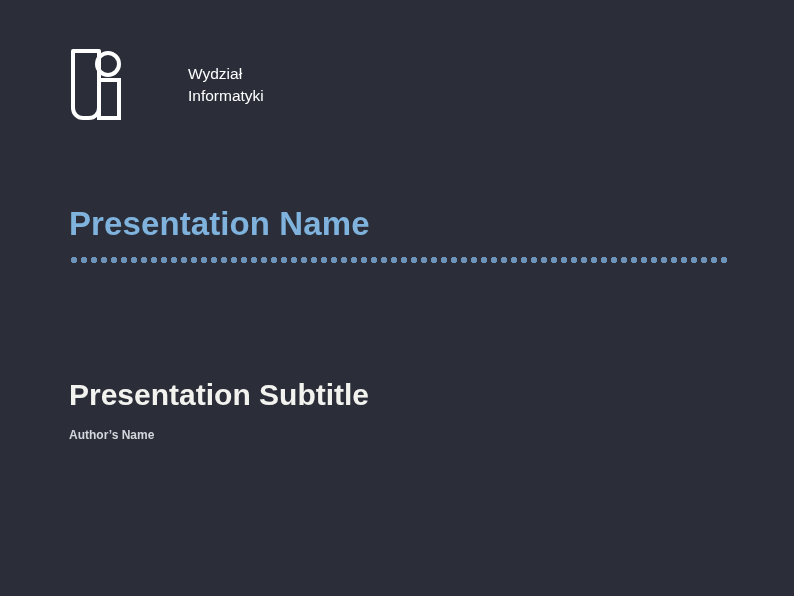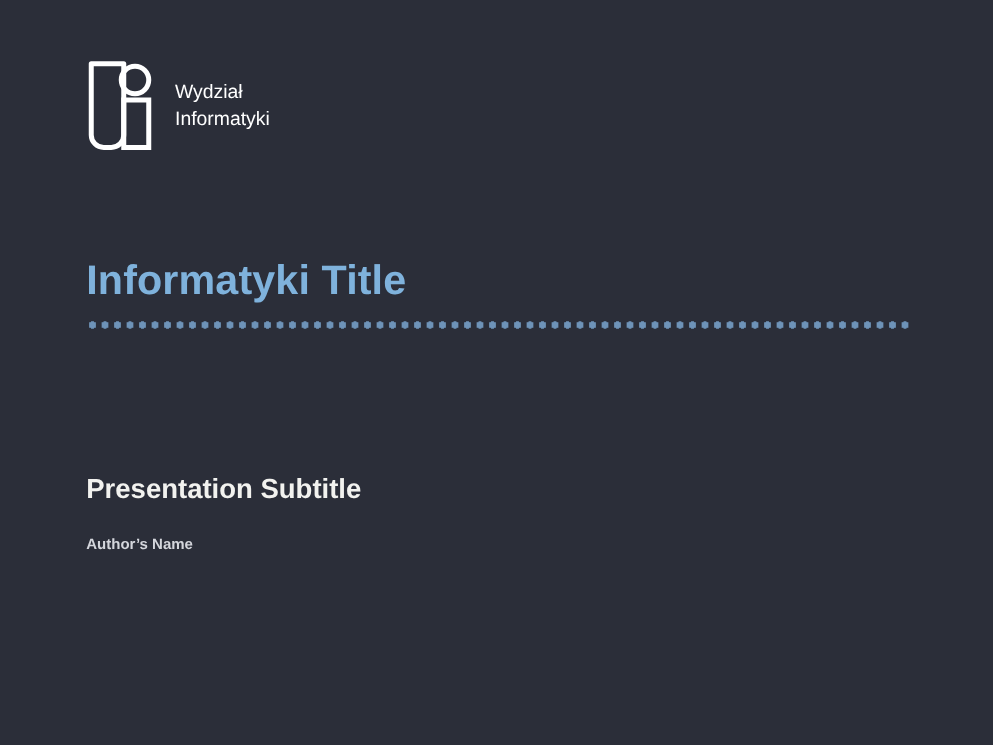--- a/index.html
+++ b/index.html
@@ -41,20 +41,21 @@
   .logo-text {
     margin-left: 15px;
     color: #ffffff;
     font-size: 15.5px;
     line-height: 1.45;
     font-weight: 400;
     white-space: nowrap;
   }
   .logo-text div {
     display: block;
+    margin-left: 48px;
   }
 
   
   .title {
     position: absolute;
     left: 69px;
     top: 205px;
     color: #7fb2dc;
     font-size: 33px;
     font-weight: bold;
@@ -74,21 +75,21 @@
     background-repeat: repeat-x;
     background-position: left center;
   }
 
   
   .subtitle {
     position: absolute;
     left: 69px;
     top: 378px;
     color: #f2f2ef;
-    font-size: 22px;
+    font-size: 30px;
     font-weight: bold;
     white-space: nowrap;
   }
 
   .author {
     position: absolute;
     left: 69px;
     top: 428px;
     color: #d4d6dc;
     font-size: 12px;
@@ -112,21 +113,21 @@
       <rect x="30" y="32" width="20" height="38" fill="none" stroke="#ffffff" stroke-width="4" stroke-linejoin="miter"></rect>
     </svg>
 
     <div class="logo-text">
       <div>Wydział</div>
       <div>Informatyki</div>
     </div>
 
   </div>
 
-  <div class="title">Informatyki Title</div>
+  <div class="title">Presentation Name</div>
 
   <div class="divider"></div>
 
   <div class="subtitle">Presentation Subtitle</div>
 
   <div class="author">Author’s Name</div>
 
 </div>
 
 </body></html>

